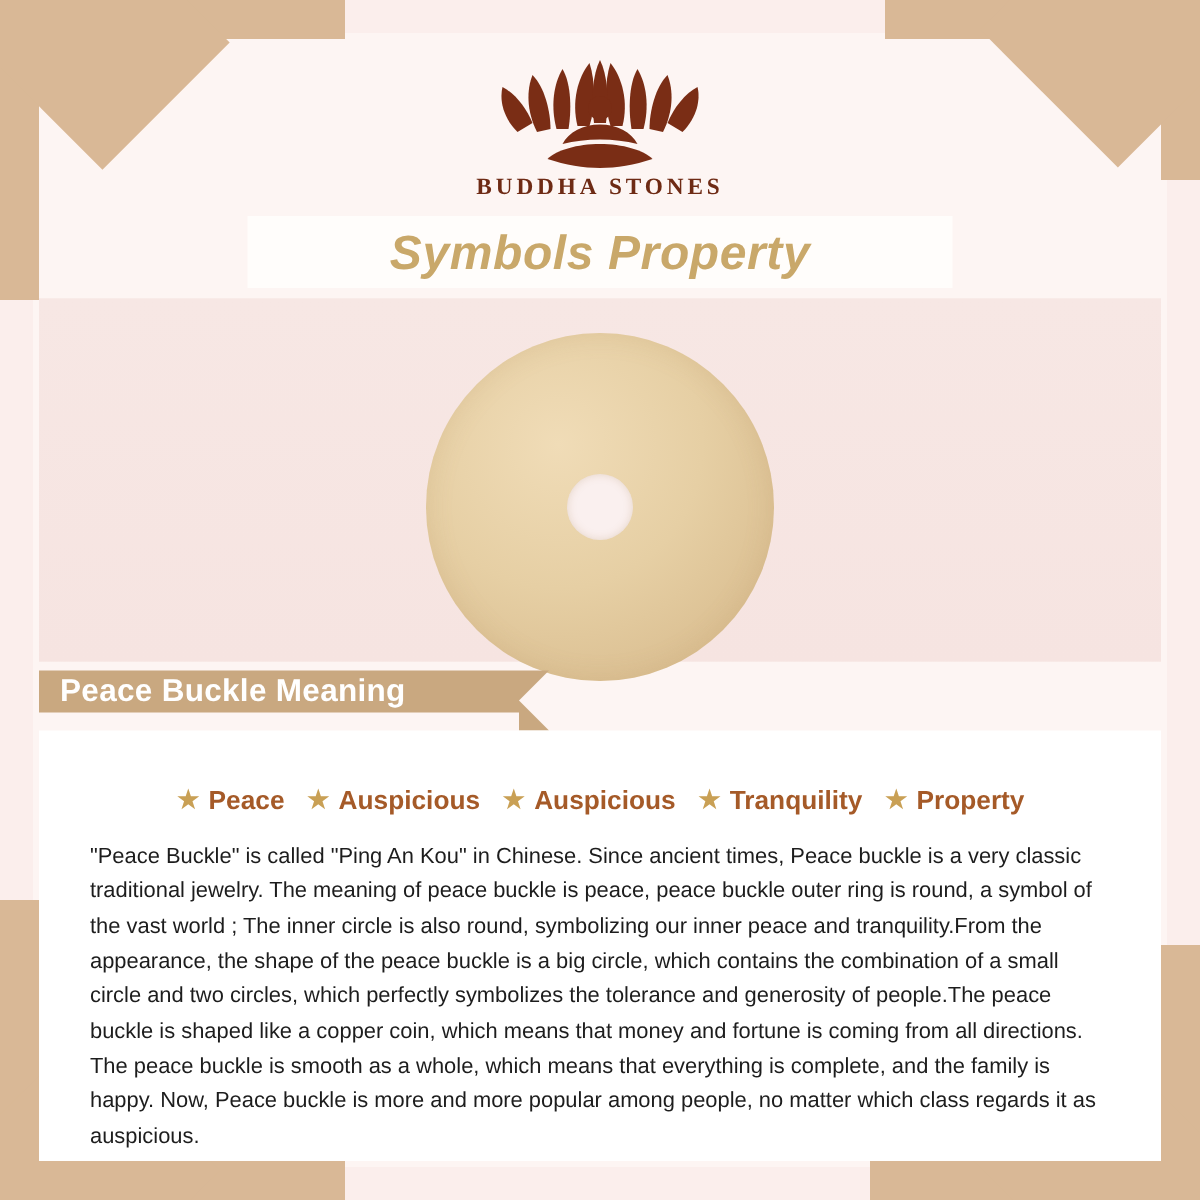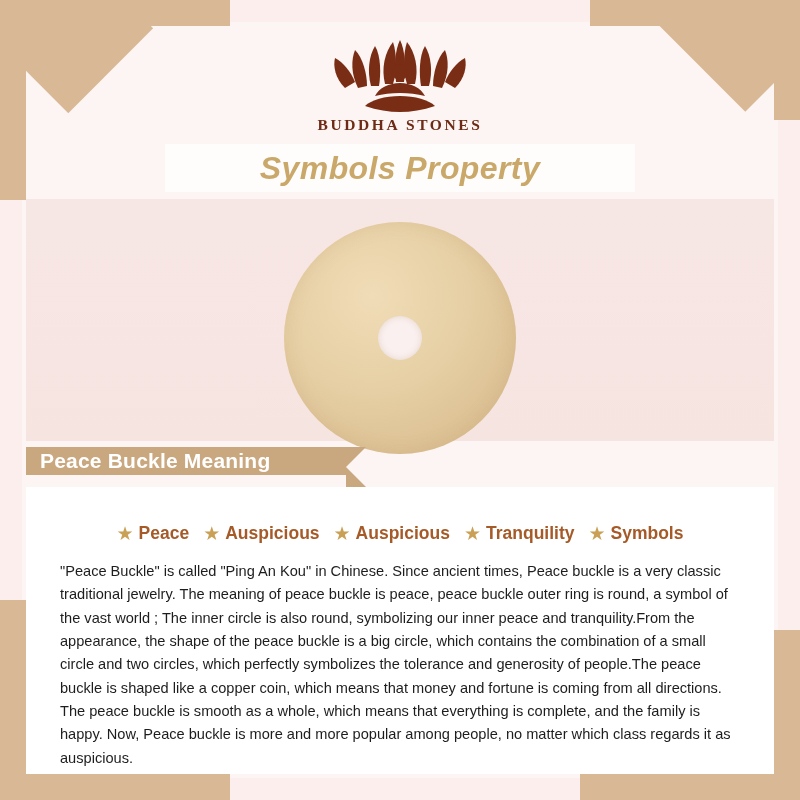--- a/index.html
+++ b/index.html
@@ -178,17 +178,17 @@
     <div class="kw">
       <span class="star">★</span>
       <span class="kwtext">Auspicious</span>
     </div>
     <div class="kw">
       <span class="star">★</span>
       <span class="kwtext">Tranquility</span>
     </div>
     <div class="kw">
       <span class="star">★</span>
-      <span class="kwtext">Symbols</span>
+      <span class="kwtext">Property</span>
     </div>
   </div>
   <div class="body-text">"Peace Buckle" is called "Ping An Kou" in Chinese. Since ancient times, Peace buckle is a very classic traditional jewelry. The meaning of peace buckle is peace, peace buckle outer ring is round, a symbol of the vast world ; The inner circle is also round, symbolizing our inner peace and tranquility.From the appearance, the shape of the peace buckle is a big circle, which contains the combination of a small circle and two circles, which perfectly symbolizes the tolerance and generosity of people.The peace buckle is shaped like a copper coin, which means that money and fortune is coming from all directions. The peace buckle is smooth as a whole, which means that everything is complete, and the family is happy. Now, Peace buckle is more and more popular among people, no matter which class regards it as auspicious.</div>
 </div>
 
 </body></html>

